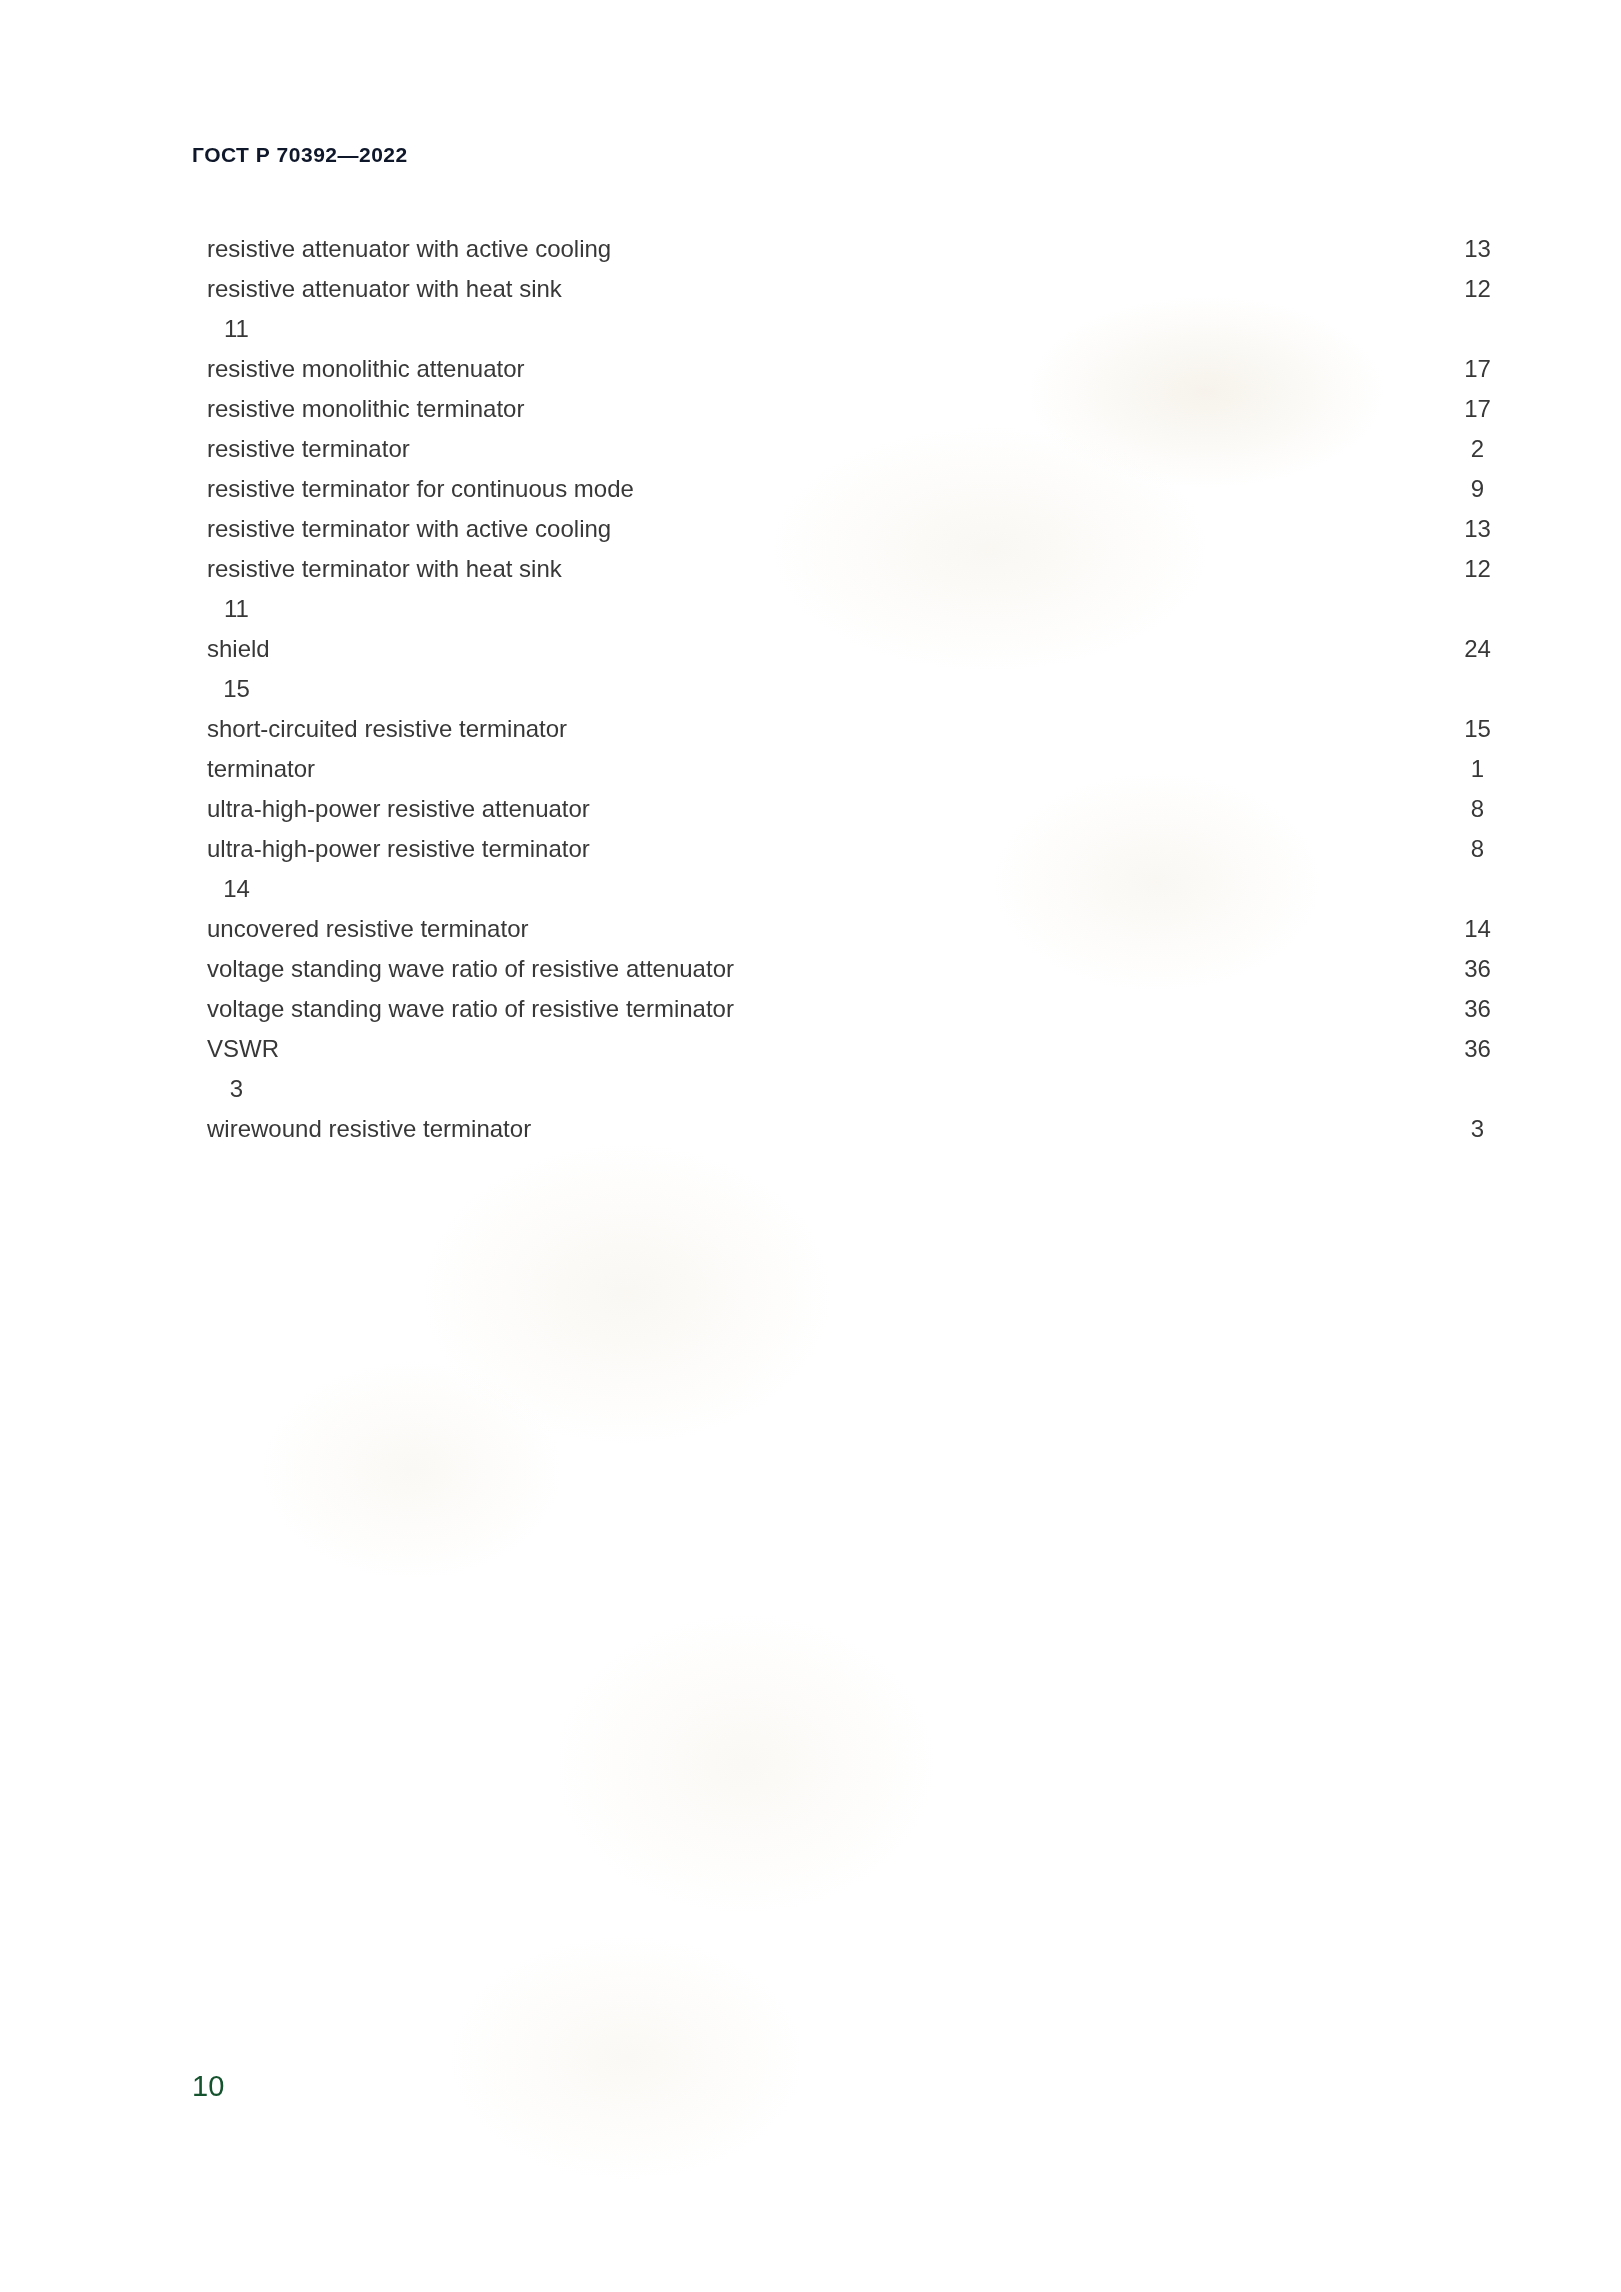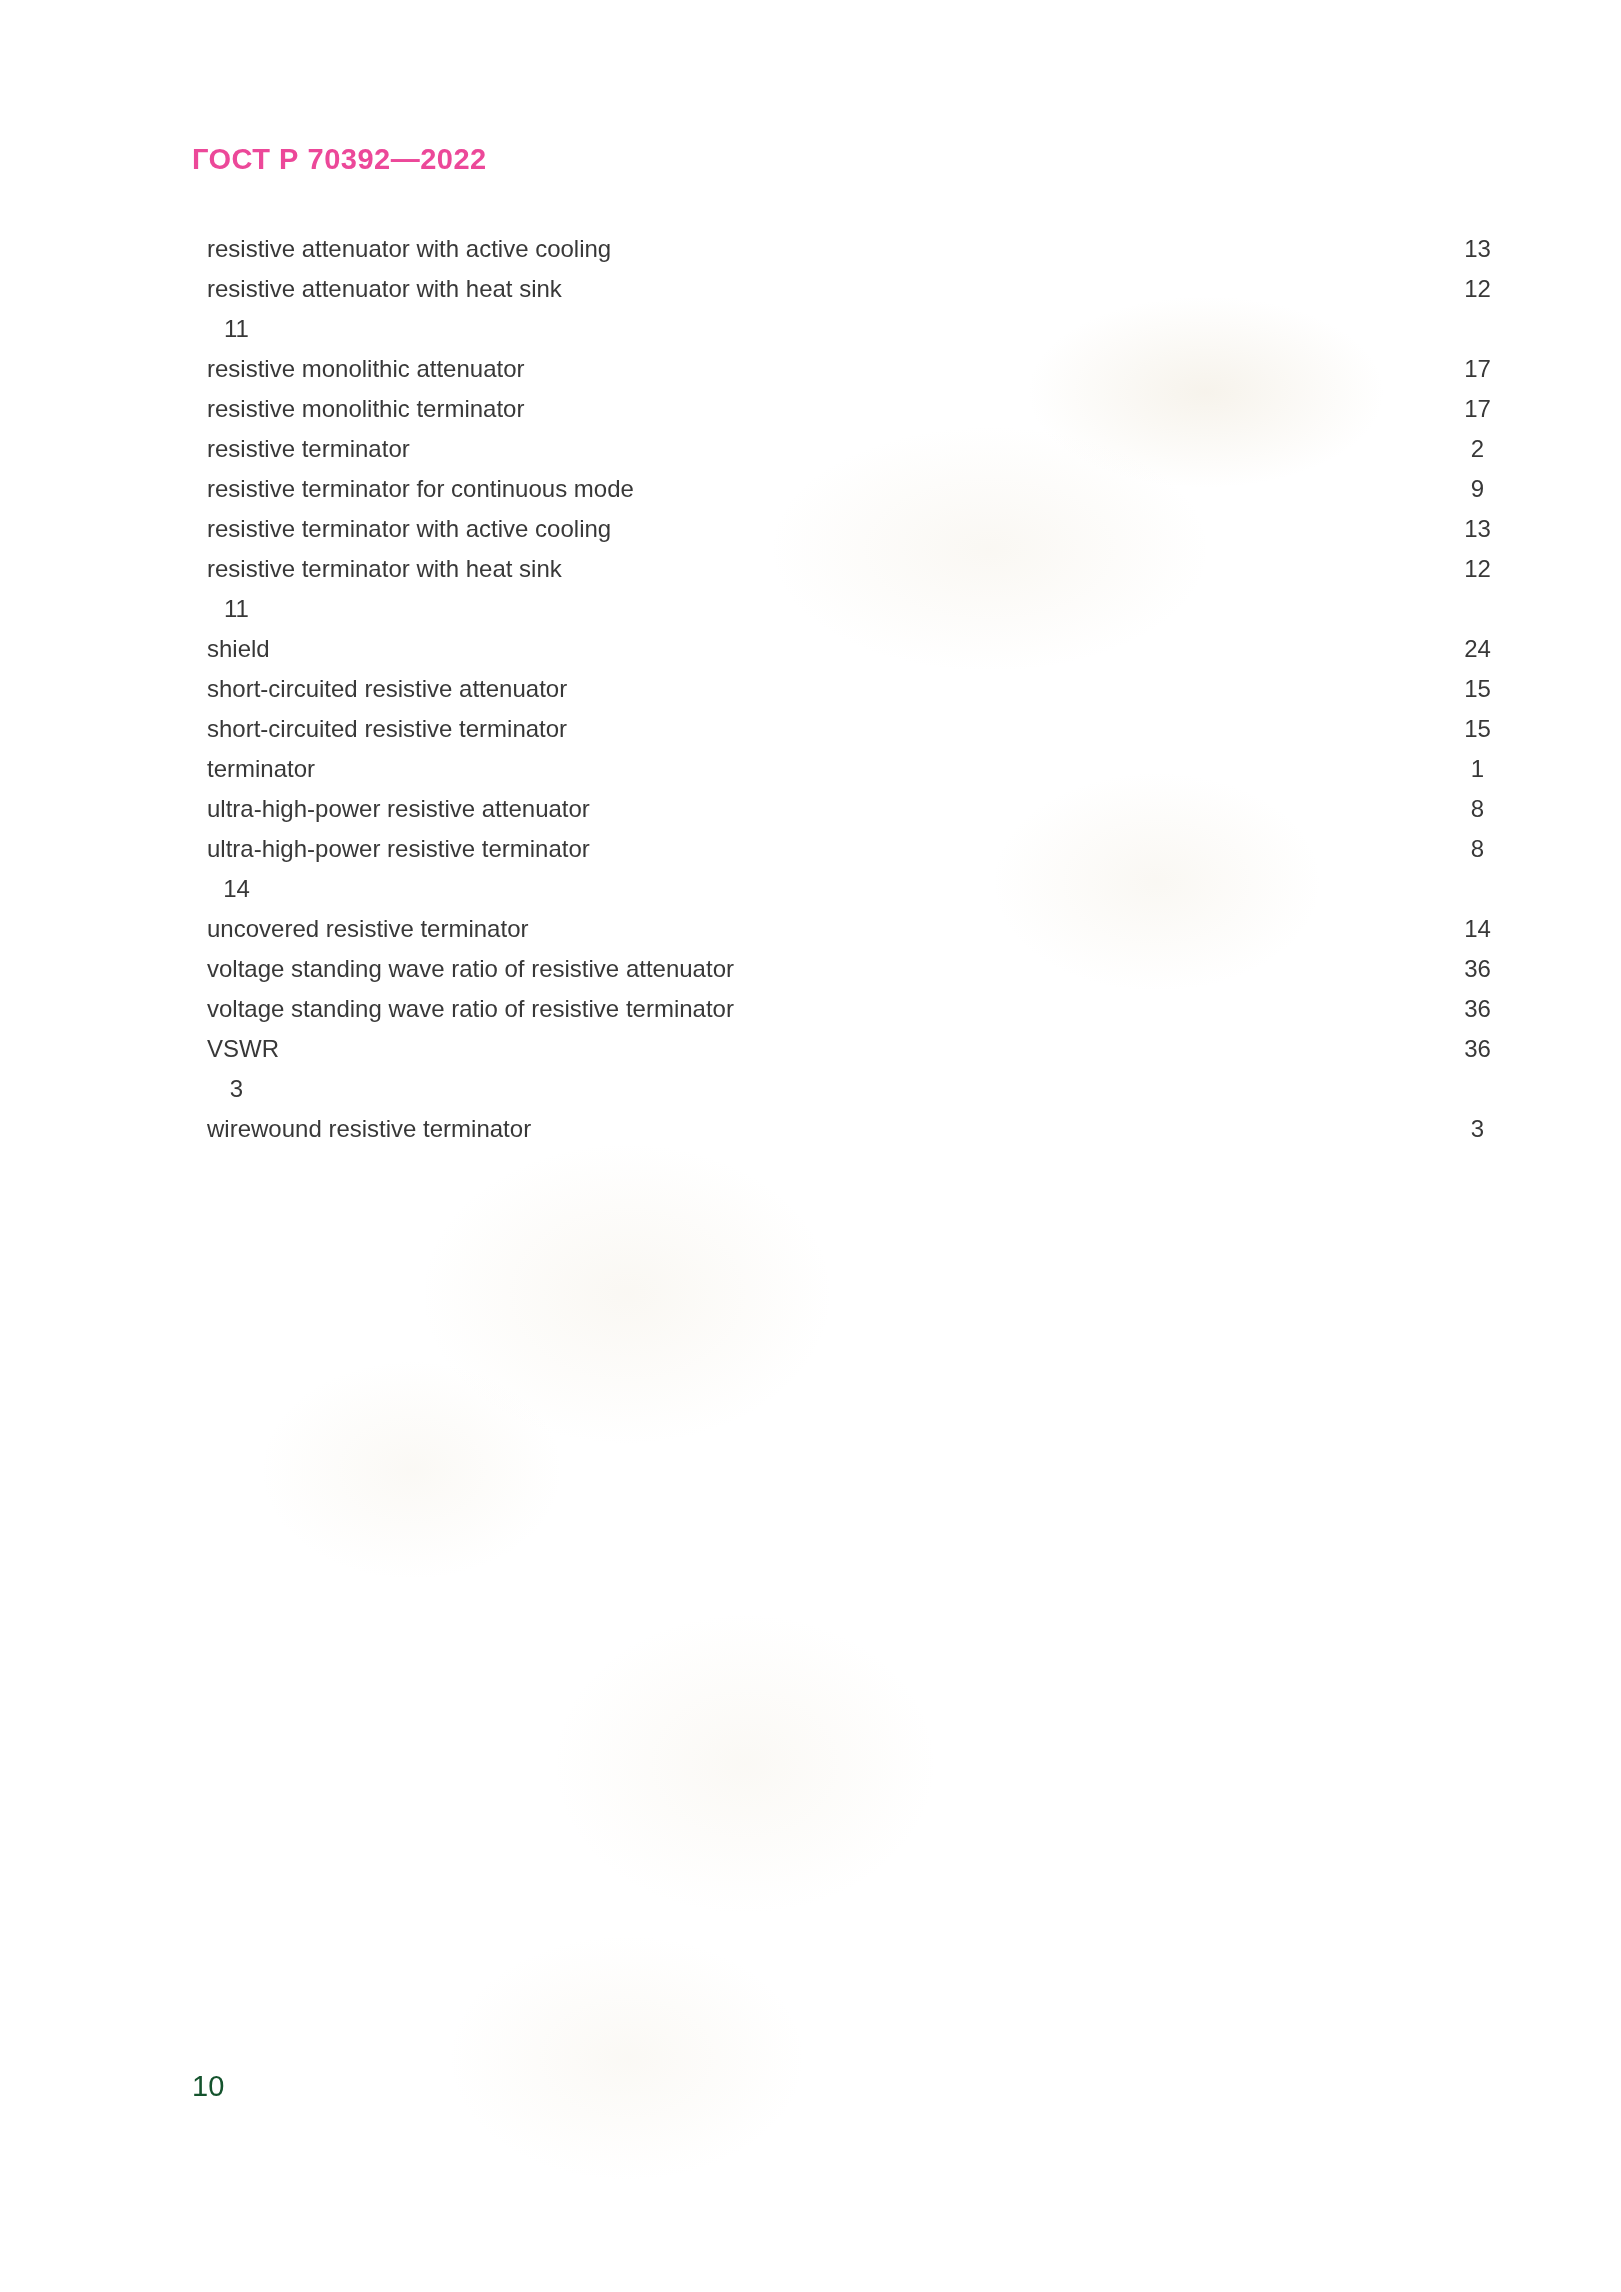--- a/index.html
+++ b/index.html
@@ -31,23 +31,23 @@
       radial-gradient(ellipse 235px 157px at 1157px 882px, rgba(213,195,158,0.12), transparent 70%),
       radial-gradient(ellipse 294px 216px at 627px 1294px, rgba(213,195,158,0.12), transparent 70%),
       radial-gradient(ellipse 274px 216px at 745px 1764px, rgba(213,195,158,0.10), transparent 70%),
       radial-gradient(ellipse 216px 157px at 412px 1470px, rgba(213,195,158,0.10), transparent 70%),
       radial-gradient(ellipse 255px 176px at 627px 2058px, rgba(213,195,158,0.10), transparent 70%);
   }
   .header {
     position: absolute;
     left: 192px;
     top: 143px;
-    font-size: 29px;
+    font-size: 21px;
     font-weight: bold;
-    color: #ec4899;
+    color: #0f172a;
     letter-spacing: 0.5px;
   }
   .index-list {
     position: absolute;
     left: 207px;
     top: 229px;
     width: 1300px;
   }
   .row {
     display: flex;
@@ -117,21 +117,20 @@
         <span class="pageno">12</span>
       </div>
       <div class="row">
         <span class="pageno">11</span>
       </div>
       <div class="row">
         <span class="term">shield</span>
         <span class="pageno">24</span>
       </div>
       <div class="row">
-        <span class="term">short-circuited resistive attenuator</span>
         <span class="pageno">15</span>
       </div>
       <div class="row">
         <span class="term">short-circuited resistive terminator</span>
         <span class="pageno">15</span>
       </div>
       <div class="row">
         <span class="term">terminator</span>
         <span class="pageno">1</span>
       </div>

